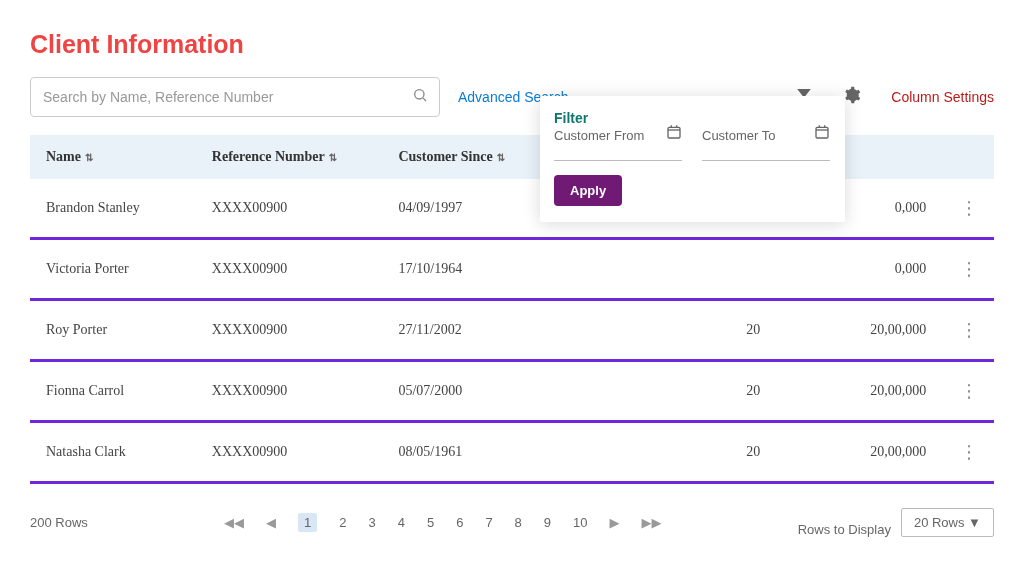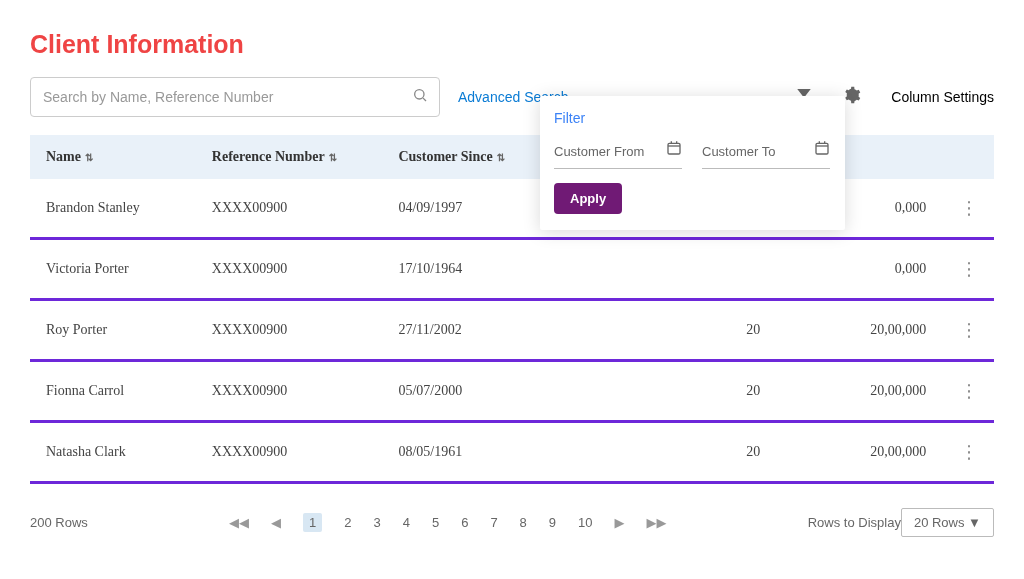--- a/index.html
+++ b/index.html
@@ -7,45 +7,45 @@
   .page { padding: 30px; width: 1024px; position: relative; }
   .title { font-size: 25px; font-weight: 700; color: #ef4444; margin-bottom: 18px; }
   .toolbar { display: flex; align-items: center; gap: 18px; margin-bottom: 18px; position: relative; }
   .search-wrap { position: relative; width: 410px; }
   .search-input { width: 100%; height: 40px; border: 1px solid #ccc; border-radius: 4px; padding: 0 40px 0 12px; font-size: 14px; }
   .search-input::placeholder { color: #999; }
   .search-icon { position: absolute; right: 12px; top: 50%; transform: translateY(-50%); color: #888; }
   .adv-link { color: #0a7bd4; font-size: 14px; cursor: pointer; }
   .spacer { flex: 1; }
   .tool-icon { color: #666; padding: 6px; cursor: pointer; }
-  .col-settings { color: #000000; font-size: 14px; margin-left: 6px; }
+  .col-settings { color: #b91c1c; font-size: 14px; margin-left: 6px; }
   .table { width: 100%; border-collapse: collapse; font-family: Liberation Serif, serif; }
   .table thead { background: #e9f1f9; }
   .table th { text-align: left; font-size: 14px; font-weight: 600; padding: 14px 16px; color: #333; white-space: nowrap; }
   .sort-icon { font-size: 10px; color: #666; margin-left: 4px; }
   .table td { padding: 18px 16px; font-size: 14px; border-bottom: 3px solid #6d28d9; color: #444; }
   .col-name { width: 160px; }
   .col-ref { width: 180px; }
   .col-since { width: 170px; }
   .col-portfolio { width: 210px; text-align: right; }
   .col-value { width: 160px; text-align: right; }
   .col-menu { width: 40px; text-align: right; }
   .row-menu { color: #888; cursor: pointer; font-size: 18px; }
   .pager-bar { display: flex; align-items: center; margin-top: 24px; font-size: 13px; color: #666; }
   .pager { display: flex; align-items: center; gap: 22px; margin: 0 auto; }
   .pager .pg { cursor: pointer; color: #666; }
   .pager .pg.active { background: #d8e7f3; padding: 2px 6px; border-radius: 2px; }
   .pager .arrow { color: #999; cursor: pointer; }
-  .rows-display { display: flex; align-items: center; }
+  .rows-display { display: flex; align-items: flex-end; gap: 10px; }
   .rows-select { border: 1px solid #bbb; border-radius: 2px; padding: 6px 12px; font-size: 13px; background: #fff; cursor: pointer; }
   
   .filter-popup { position: absolute; top: 96px; left: 540px; width: 305px; background: #fff; box-shadow: 0 2px 18px rgba(0,0,0,0.15); padding: 14px 14px 16px; border-radius: 2px; z-index: 10; }
-  .filter-title { font-size: 14px; font-weight: 400; color: #3b82f6; margin-bottom: 16px; }
+  .filter-title { font-size: 14px; font-weight: 700; color: #0f766e; }
   .filter-dates { display: flex; gap: 20px; margin-bottom: 14px; }
-  .date-field { position: relative; border-bottom: 1px solid #bbb; padding-bottom: 8px; width: 128px; }
+  .date-field { position: relative; border-bottom: 1px solid #bbb; padding-bottom: 16px; width: 128px; }
   .date-input { border: none; font-size: 13px; width: 100px; outline: none; }
   .date-input::placeholder { color: #666; }
   .cal-icon { position: absolute; right: 0; top: -2px; color: #666; }
   .port-select { display: flex; align-items: center; gap: 10px; border-bottom: 1px solid transparent; font-size: 13px; color: #666; margin-bottom: 20px; cursor: pointer; }
   .apply-btn { background: #701a75; color: #fff; border: none; border-radius: 4px; padding: 8px 16px; font-size: 13px; font-weight: 600; cursor: pointer; }
 </style>
 </head>
 <body>
 
 <div class="page">

